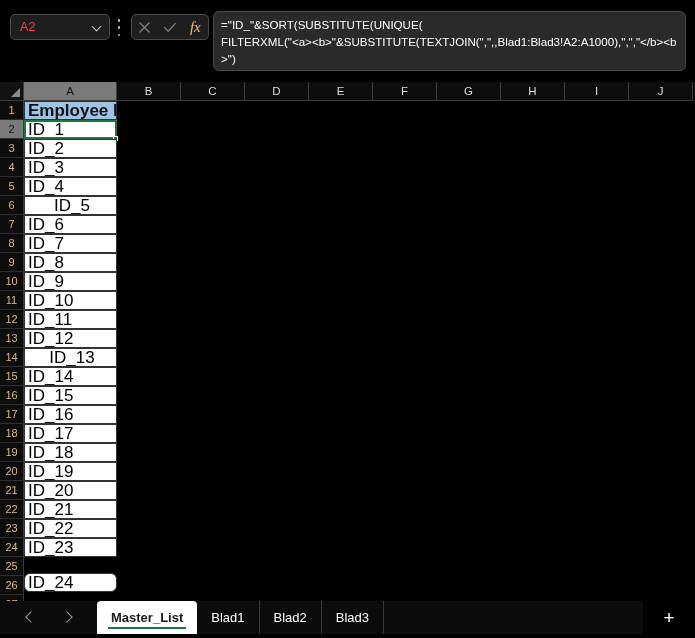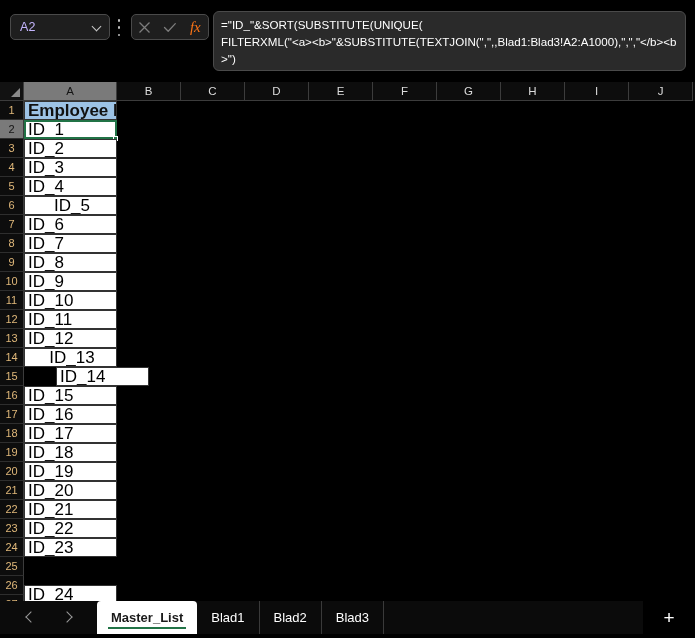--- a/index.html
+++ b/index.html
@@ -32,21 +32,21 @@
     width: 100px; height: 26px;
     background: #1e1e1e;
     border: 1px solid #4a4a4a;
     border-radius: 5px;
     display: flex;
     align-items: center;
     padding: 0 6px 0 9px;
   }
   #name-box-value {
     flex: 1;
-    color: #c4b5fd;
+    color: #ef4444;
     font-size: 12.5px;
     letter-spacing: .2px;
     white-space: nowrap;
   }
   .chev {
     width: 11px; height: 11px;
     position: relative;
     flex: 0 0 auto;
   }
   .chev::after {
@@ -84,21 +84,21 @@
     display: flex;
     align-items: center;
     justify-content: space-around;
   }
   .fxbtn {
     width: 22px; height: 22px;
     display: flex; align-items: center; justify-content: center;
   }
   .fxbtn svg { display: block; }
   #fx-label {
-    color: #f97316;
+    color: #fdba74;
     font-family: "Liberation Serif", serif;
     font-style: italic;
     font-size: 15px;
     line-height: 1;
   }
 
   #formula-input {
     position: absolute;
     left: 213px; top: 11px;
     width: 473px; height: 60px;
@@ -395,31 +395,31 @@
         <div class="data-cell" style="top: 76px;">ID_4</div>
         <div class="data-cell" style="top: 95px; text-align: center;">ID_5</div>
         <div class="data-cell" style="top: 114px;">ID_6</div>
         <div class="data-cell" style="top: 133px;">ID_7</div>
         <div class="data-cell" style="top: 152px;">ID_8</div>
         <div class="data-cell" style="top: 171px;">ID_9</div>
         <div class="data-cell" style="top: 190px;">ID_10</div>
         <div class="data-cell" style="top: 209px;">ID_11</div>
         <div class="data-cell" style="top: 228px;">ID_12</div>
         <div class="data-cell" style="top: 247px; text-align: center;">ID_13</div>
-        <div class="data-cell" style="top: 266px; margin-left: 32px;">ID_14</div>
+        <div class="data-cell" style="top: 266px;">ID_14</div>
         <div class="data-cell" style="top: 285px;">ID_15</div>
         <div class="data-cell" style="top: 304px;">ID_16</div>
         <div class="data-cell" style="top: 323px;">ID_17</div>
         <div class="data-cell" style="top: 342px;">ID_18</div>
         <div class="data-cell" style="top: 361px;">ID_19</div>
         <div class="data-cell" style="top: 380px;">ID_20</div>
         <div class="data-cell" style="top: 399px;">ID_21</div>
         <div class="data-cell" style="top: 418px;">ID_22</div>
         <div class="data-cell" style="top: 437px;">ID_23</div>
-        <div class="data-cell" style="top: 484px;">ID_24</div>
+        <div class="data-cell" style="top: 472px; border-radius: 6px;">ID_24</div>
       </div>
   </div>
 
   <div id="tabbar">
     <div id="tab-nav">
       <span class="navchev prev"></span>
       <span class="navchev next"></span>
     </div>
     <div id="tabs">
 

